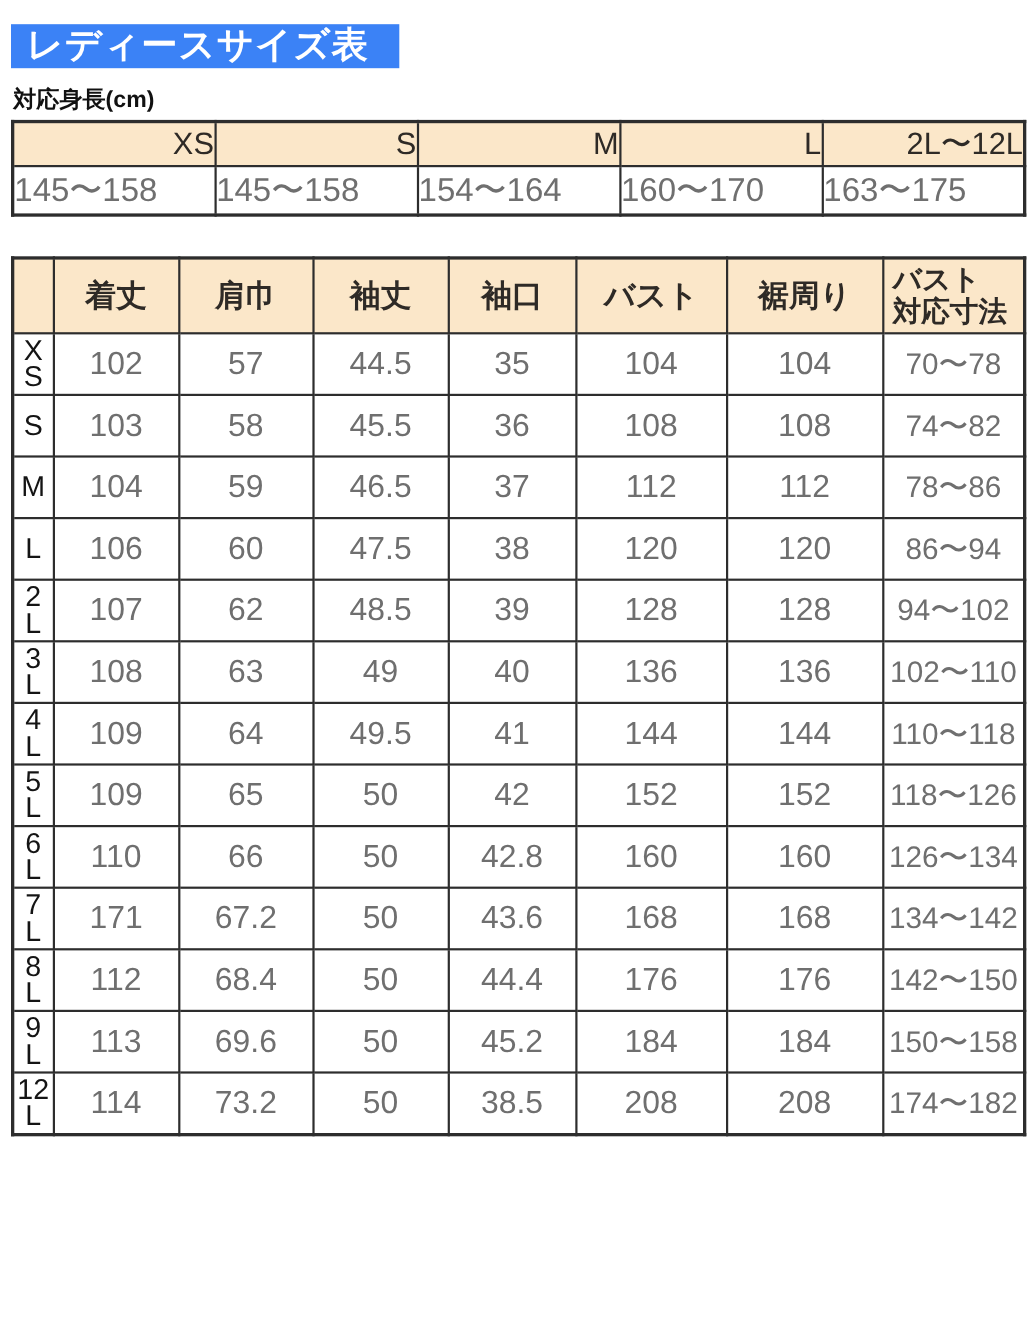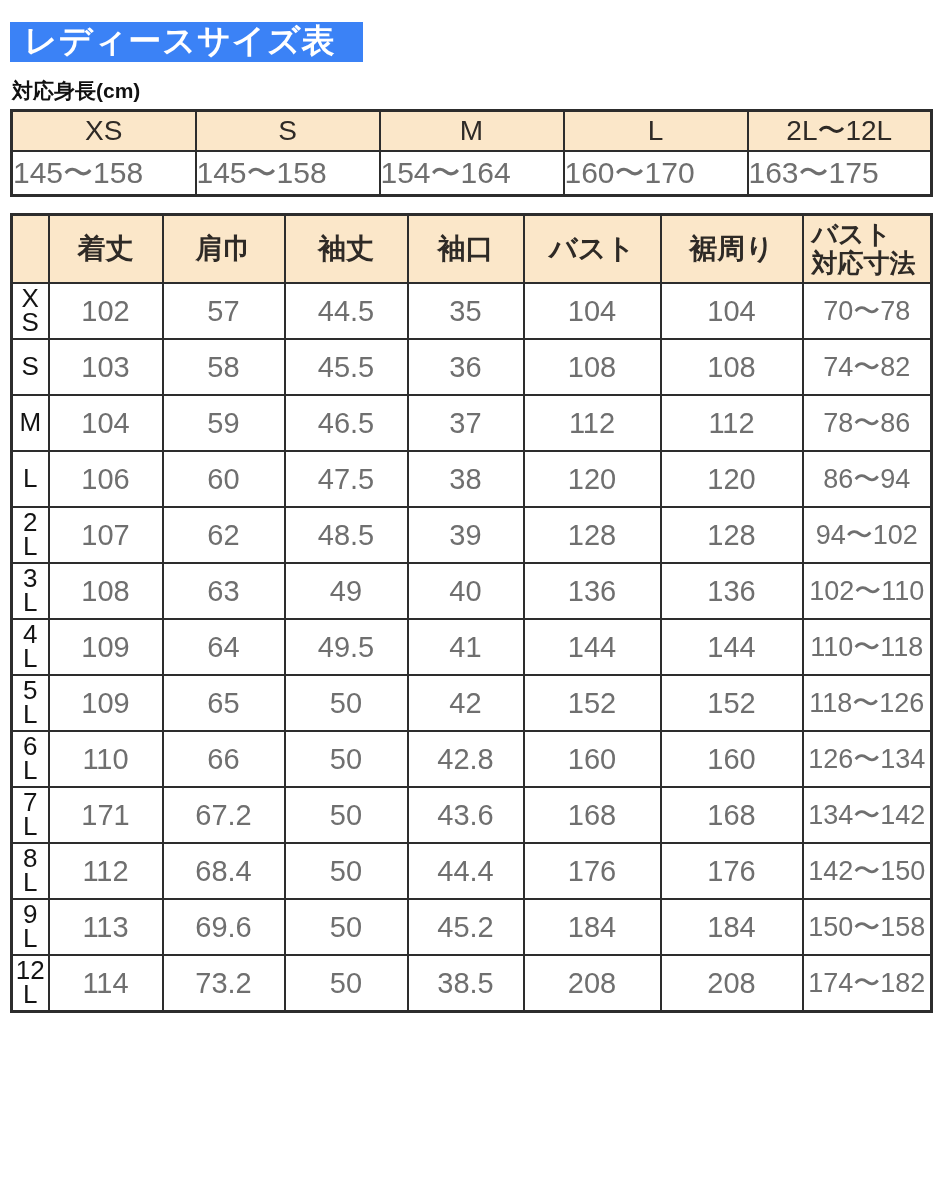--- a/index.html
+++ b/index.html
@@ -46,37 +46,37 @@
   table {
     border-width: 3px;
   }
   
   .height-table th {
     background: #fbe7c9;
     height: 34px;
     font-size: 28px;
     font-weight: normal;
     color: #2e2a26;
-    text-align: center;
+    text-align: right;
     vertical-align: middle;
     padding: 0;
   }
   .height-table td {
     background: #ffffff;
     height: 42px;
     font-size: 30px;
     color: #6f6f6f;
     text-align: left;
     vertical-align: middle;
     padding: 0;
     white-space: nowrap;
   }
   
   .size-table {
-    margin-top: 16px;
+    margin-top: 36px;
   }
   .size-table thead th {
     background: #fbe7c9;
     height: 66px;
     font-size: 28px;
     font-weight: bold;
     color: #2e2a26;
     text-align: center;
     vertical-align: middle;
     padding: 0;

